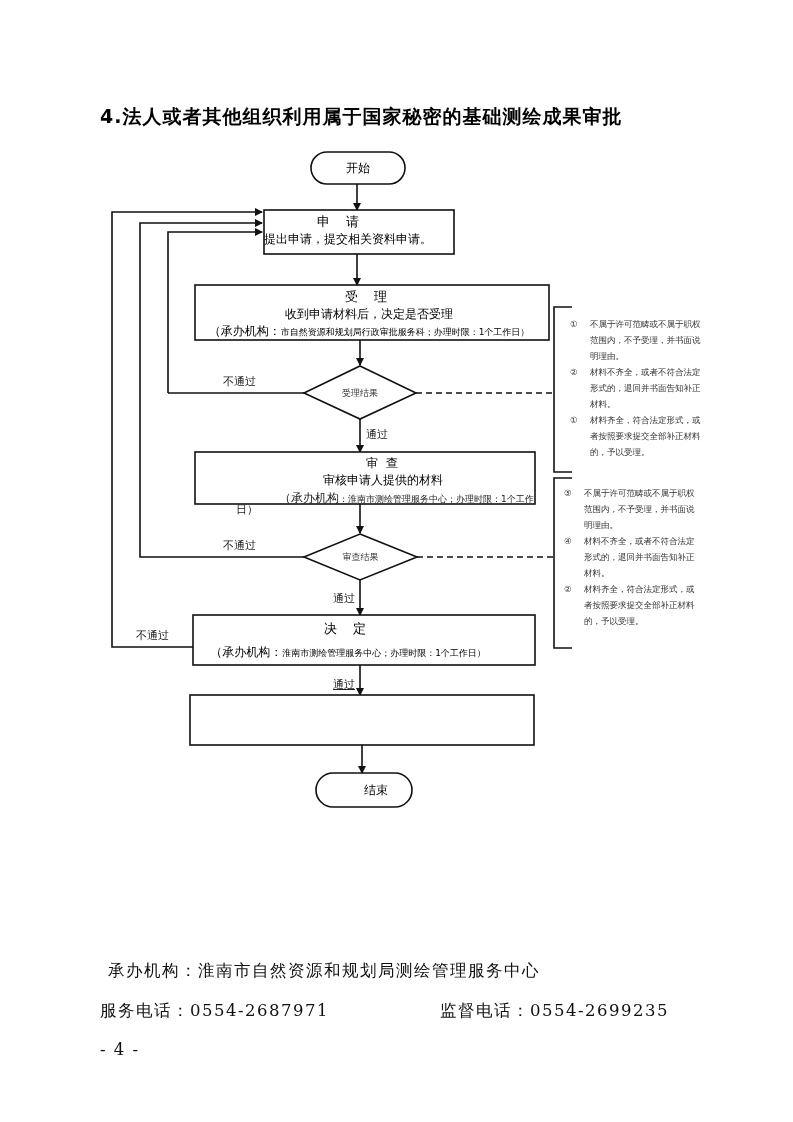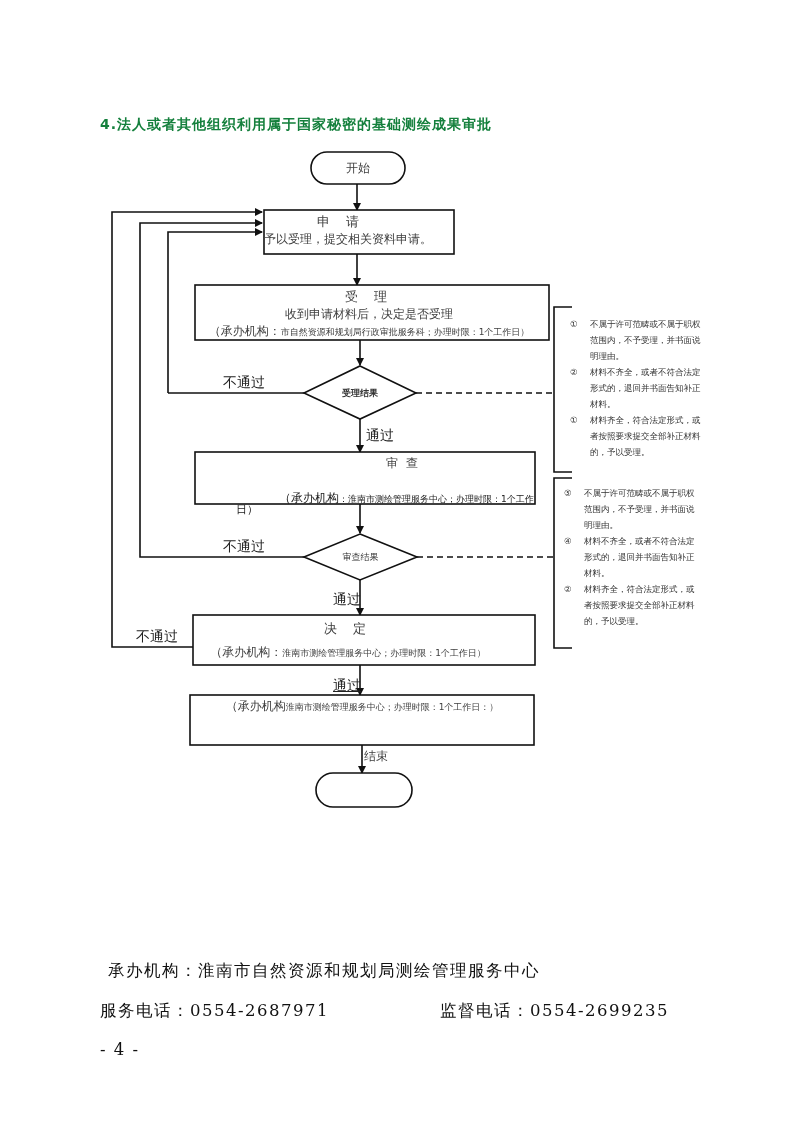--- a/index.html
+++ b/index.html
@@ -1,26 +1,26 @@
 <!DOCTYPE html>
 <html><head>
 <meta charset="utf-8">
 <style>
   html, body { margin:0; padding:0; background:#ffffff; }
   body { width:793px; height:1122px; position:relative; overflow:hidden;
          font-family:"DejaVu Sans", sans-serif; color:#111; }
   .abs { position:absolute; }
-  .title { left:100px; top:116px; font-size:14px; font-weight:bold; letter-spacing:1px; white-space:nowrap; color:#15803d; }
+  .title { left:100px; top:104px; font-size:19px; font-weight:bold; letter-spacing:1px; white-space:nowrap; color:#000000; }
   svg.flow { position:absolute; left:0; top:0; }
-  .node-text { position:absolute; text-align:center; color:#404040; white-space:nowrap; }
+  .node-text { position:absolute; text-align:center; color:#000000; white-space:nowrap; }
   .t-head { font-size:13px; letter-spacing:6px; }
   .t-sub { font-size:12px; }
   .t-org { font-size:9px; }
   .t-org .big { font-size:12px; }
-  .lbl { position:absolute; font-size:14px; color:#222; white-space:nowrap; }
+  .lbl { position:absolute; font-size:11px; color:#222; white-space:nowrap; }
   .dlbl { position:absolute; font-size:9px; color:#333; text-align:center; white-space:nowrap; }
   .note { position:absolute; font-size:8.5px; line-height:16px; color:#333; }
   .note .item { display:flex; }
   .note .num { width:20px; flex:none; }
   .footer { position:absolute; left:100px; font-family:"DejaVu Serif", serif; font-size:16.5px; letter-spacing:1.5px; color:#111; white-space:nowrap; }
 </style>
 </head>
 <body>
 
 <div class="abs title">4.法人或者其他组织利用属于国家秘密的基础测绘成果审批</div>
@@ -65,55 +65,55 @@
 
     <polyline points="572,307 554,307 554,472 572,472"></polyline>
     <polyline points="572,478 554,478 554,648 572,648"></polyline>
   </g>
 </svg>
 
 <div class="node-text t-sub" style="left:311px;top:160px;width:94px;">开始</div>
 
 <div class="node-text" style="left:264px;top:213px;width:154px;">
   <div class="t-head">申  请</div>
-  <div class="t-sub">予以受理，提交相关资料申请。</div>
+  <div class="t-sub">提出申请，提交相关资料申请。</div>
 </div>
 
 <div class="node-text" style="left:195px;top:288px;width:348px;">
   <div class="t-head">受  理</div>
   <div class="t-sub">收到申请材料后，决定是否受理</div>
   <div class="t-org"><span class="big">（承办机构：</span><span>市自然资源和规划局行政审批服务科；办理时限：1个工作日）</span></div>
 </div>
 
-<div class="dlbl" style="left:304px;top:387px;width:112px;font-weight:bold;">受理结果</div>
+<div class="dlbl" style="left:304px;top:387px;width:112px;">受理结果</div>
 <div class="lbl" style="left:223px;top:374px;">不通过</div>
 <div class="lbl" style="left:366px;top:427px;">通过</div>
 
-<div class="node-text" style="left:195px;top:455px;width:376px;margin-left:20px;">
+<div class="node-text" style="left:195px;top:455px;width:376px;">
   <div class="t-sub" style="letter-spacing:2px">审 查</div>
+  <div class="t-sub">审核申请人提供的材料</div>
 </div>
 <div class="abs t-org" style="left:236px;top:490px;color:#222;white-space:nowrap;margin-left:43px;"><span class="big">（承办机构</span><span>：淮南市测绘管理服务中心；办理时限：1个工作</span></div>
 <div class="abs" style="left:236px;top:502px;font-size:11px;color:#222;">日）</div>
 
 <div class="dlbl" style="left:304px;top:551px;width:113px;">审查结果</div>
 <div class="lbl" style="left:223px;top:538px;">不通过</div>
 <div class="lbl" style="left:333px;top:591px;">通过</div>
 
 <div class="lbl" style="left:136px;top:628px;">不通过</div>
 <div class="node-text" style="left:193px;top:620px;width:310px;">
   <div class="t-head">决  定</div>
   <div class="t-org" style="margin-top:6px"><span class="big">（承办机构：</span><span>淮南市测绘管理服务中心；办理时限：1个工作日）</span></div>
 </div>
 <div class="lbl" style="left:333px;top:677px;text-decoration:underline;">通过</div>
 
 <div class="node-text" style="left:190px;top:698px;width:344px;">
-  <div class="t-org"><span class="big">（承办机构</span><span>淮南市测绘管理服务中心；办理时限：1个工作日：）</span></div>
 </div>
 
-<div class="node-text t-sub" style="left:316px;top:748px;width:120px;">结束</div>
+<div class="node-text t-sub" style="left:316px;top:782px;width:120px;">结束</div>
 
 <div class="note" style="left:570px;top:316px;width:135px;">
   <div class="item">
       <span class="num">①</span>
       <span>不属于许可范畴或不属于职权范围内，不予受理，并书面说明理由。</span>
     </div>
   <div class="item">
       <span class="num">②</span>
       <span>材料不齐全，或者不符合法定形式的，退回并书面告知补正材料。</span>
     </div>

